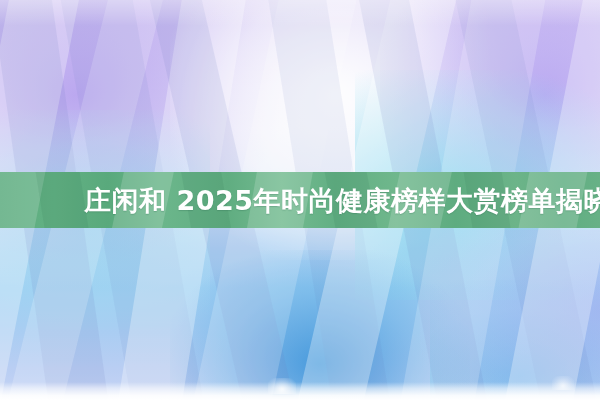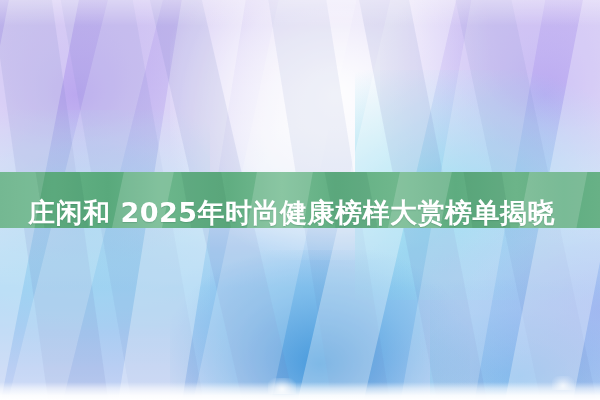--- a/index.html
+++ b/index.html
@@ -128,31 +128,30 @@
   .bs-dk { background: rgba(28,98,70,0.10); }
 
   .band-title {
     position: absolute;
     left: 0;
     top: 0;
     width: 600px;
     height: 56px;
     display: flex;
     align-items: center;
-    padding-left: 28px;
+    padding-left: 84px;
     box-sizing: border-box;
     color: #ffffff;
     font-family: "DejaVu Sans", "Liberation Sans", sans-serif;
     font-weight: bold;
     font-size: 27px;
     letter-spacing: 0.5px;
     line-height: 1;
     white-space: nowrap;
     text-shadow: 0 1px 1px rgba(40,100,76,0.25);
-    margin-top: 12px;
   }
 
   
   .bottom-haze {
     position: absolute;
     left: 0;
     bottom: 0;
     width: 600px;
     height: 18px;
     background: linear-gradient(180deg, rgba(255,255,255,0) 0%, rgba(255,255,255,0.55) 35%, rgba(255,255,255,0.93) 75%, rgba(255,255,255,1) 100%);

